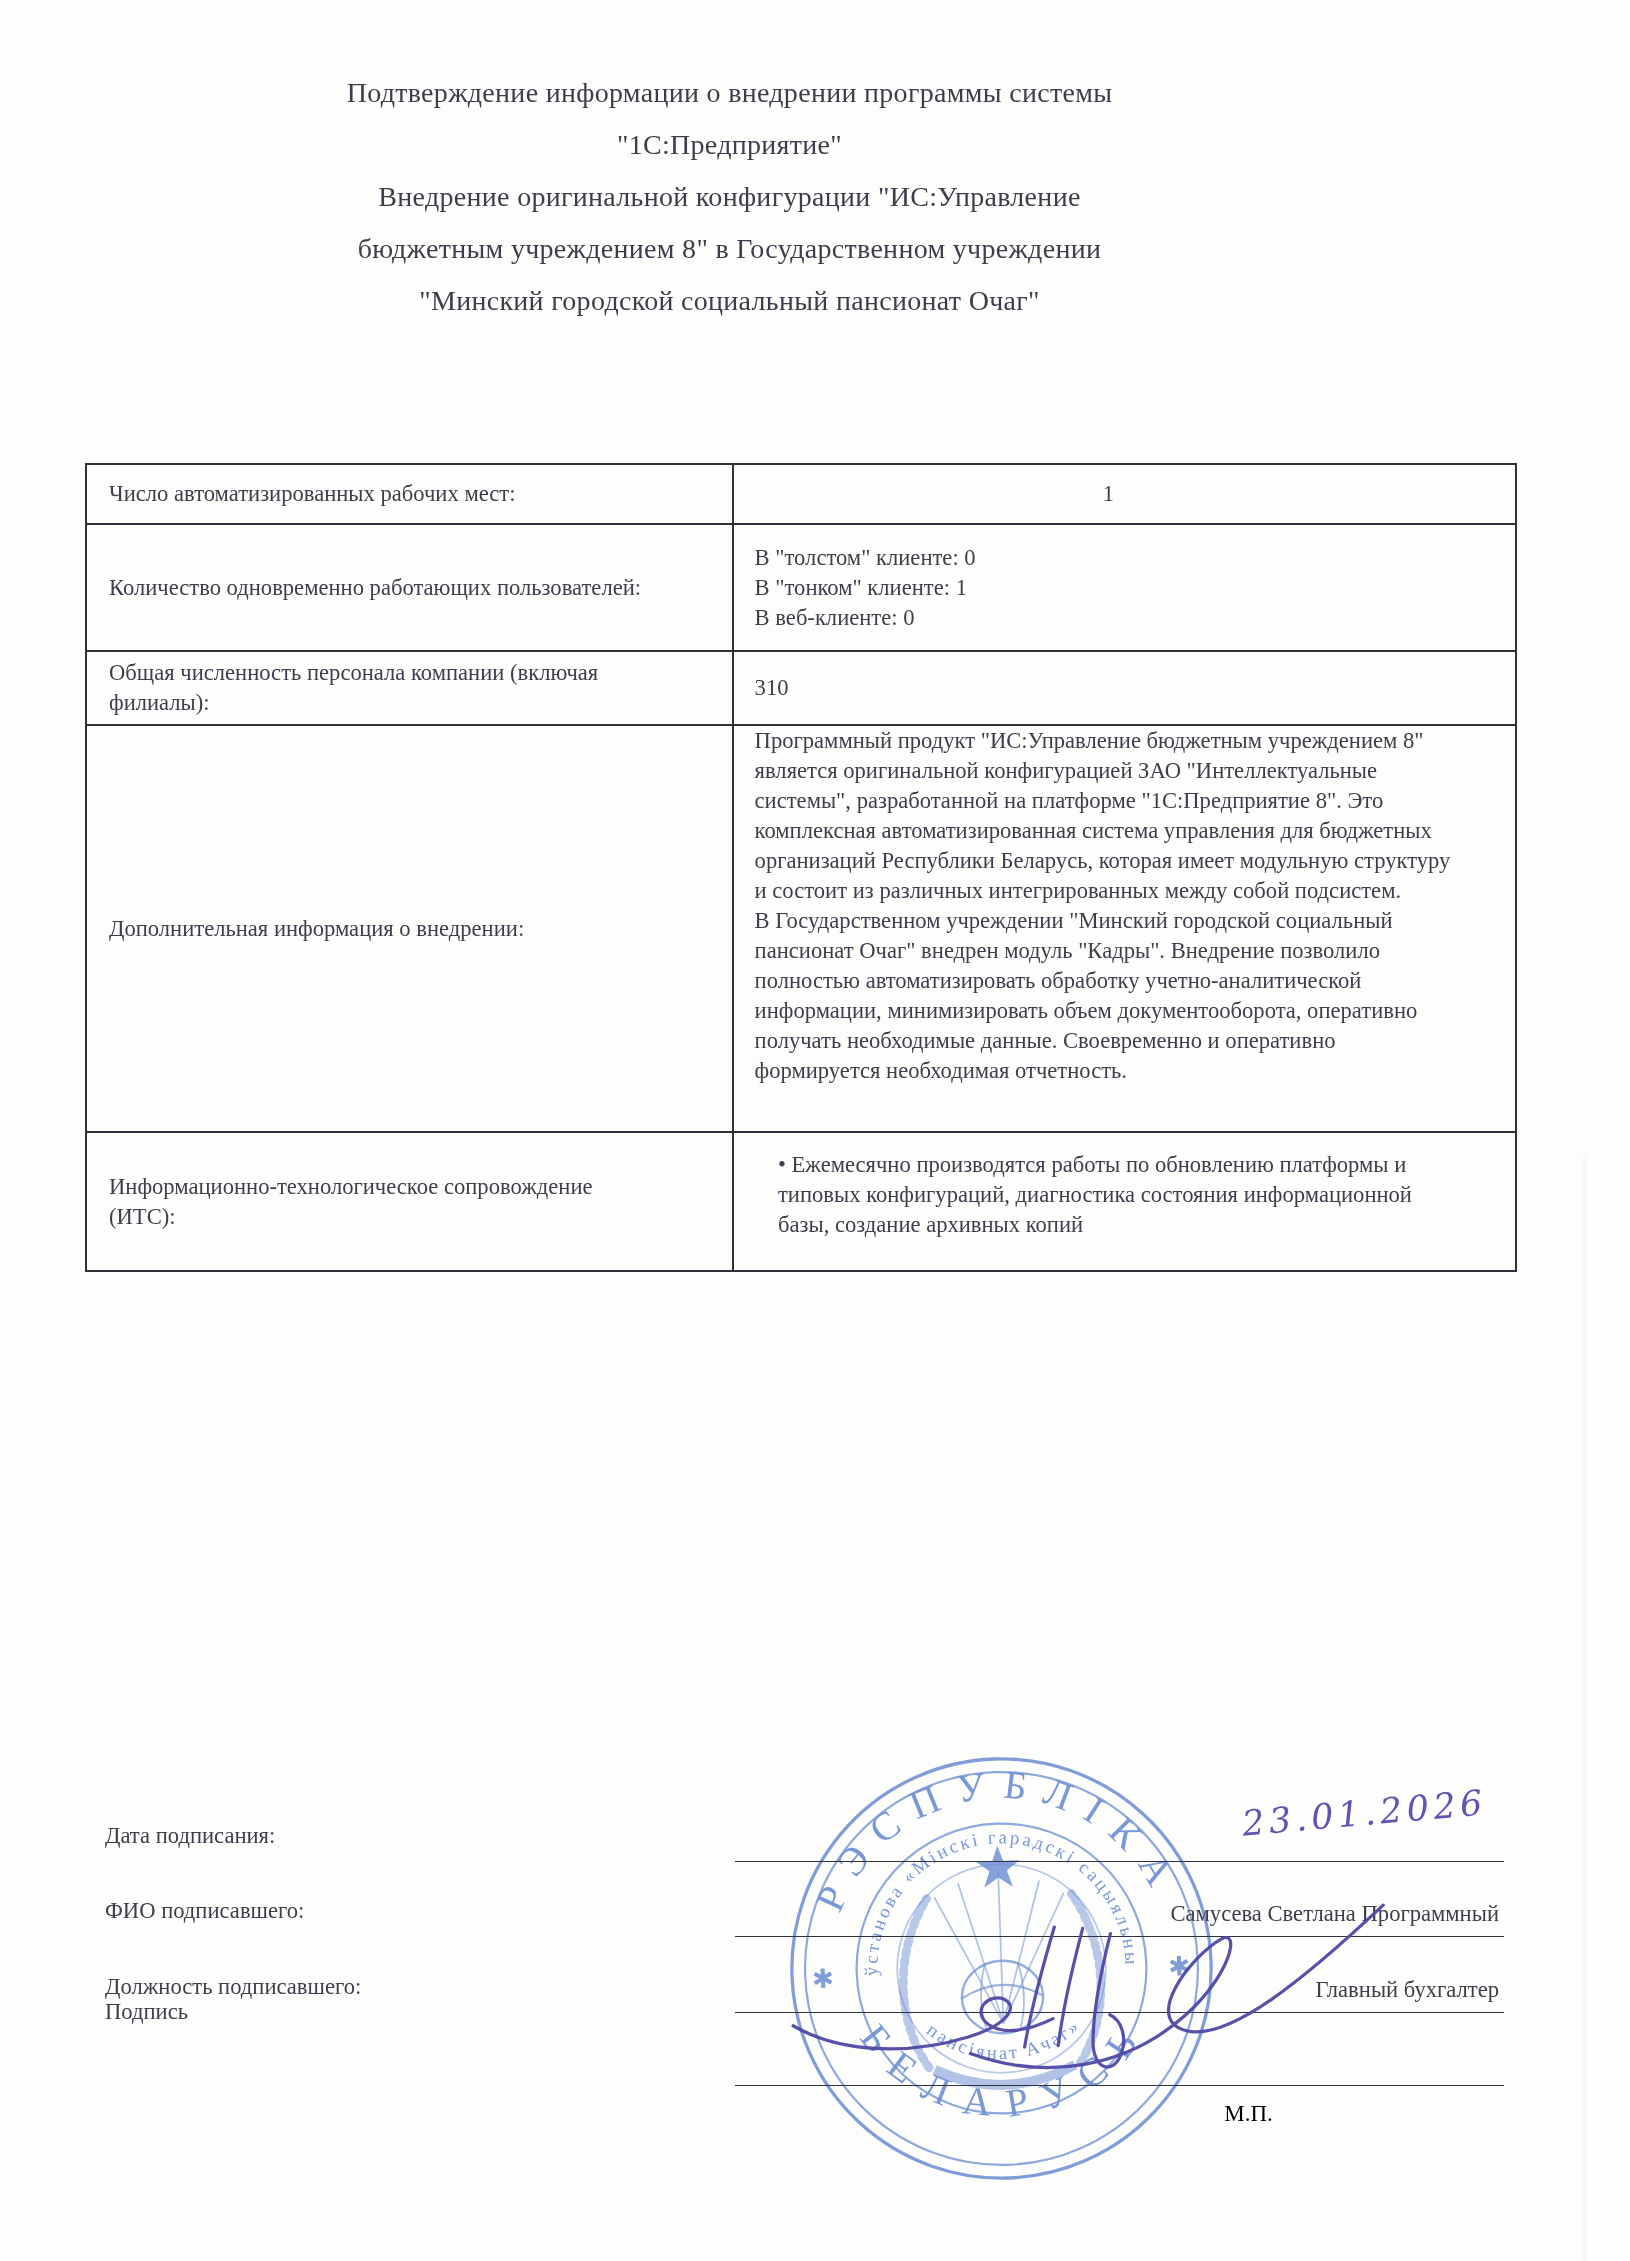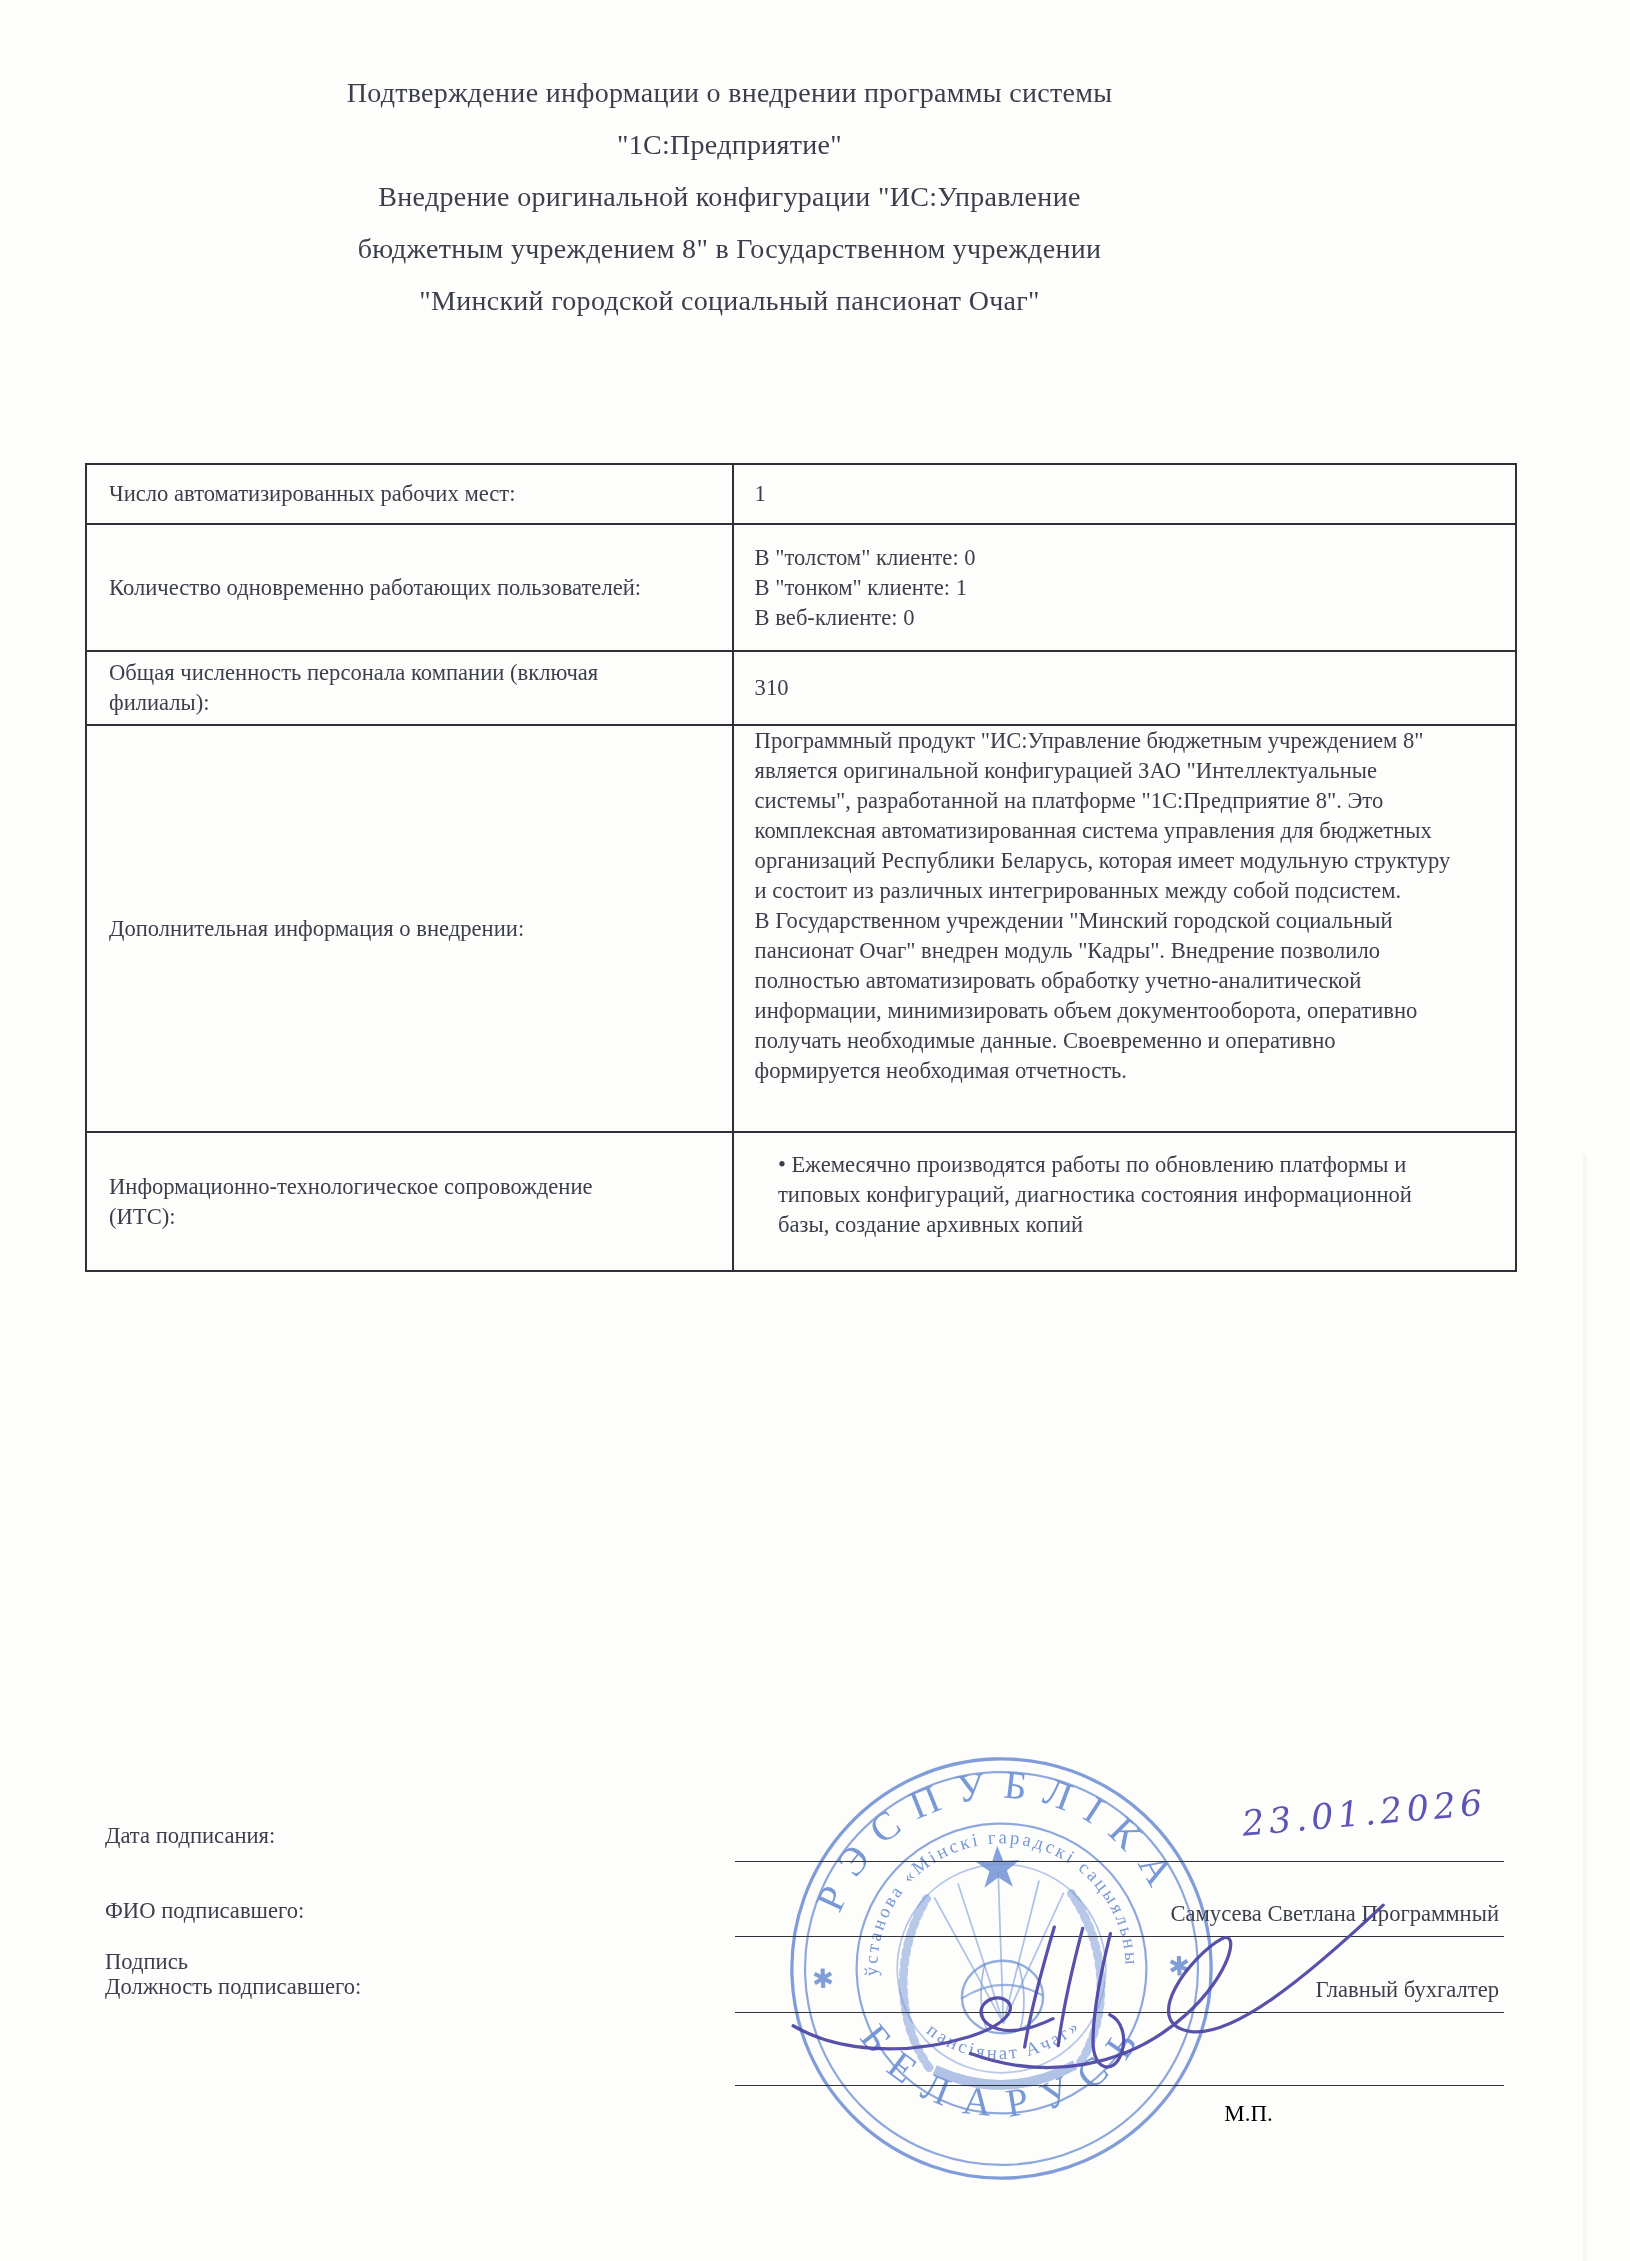--- a/index.html
+++ b/index.html
@@ -20,21 +20,21 @@
     letter-spacing:0.3px;
   }
   
   .table{
     position:absolute;left:85px;top:463px;
     box-sizing:border-box;width:1432px;
     border:2.6px solid #2f3039;
     background:#fdfdfc;
   }
   .t-row{display:grid;grid-template-columns:645px 782px;border-top:2.6px solid #2f3039;}
-  .t-row:first-child{border-top:none;}
+  .t-row:first-child{border-top:none;text-align:center;}
   .cell{box-sizing:border-box;overflow:hidden;font-size:22.6px;line-height:30px;color:#3c3f4b;}
   .cell.label{display:flex;align-items:center;padding:0 84px 0 22px;}
   .cell.value{border-left:2.6px solid #2f3039;padding:0 52px 0 20.6px;}
   .v-center{display:flex;flex-direction:column;justify-content:center;}
   .v-top{padding-top:13px;}
   .r1{height:58px;} .r2{height:125px;} .r3{height:72px;} .r4{height:405px;} .r5{height:137px;}
   .r5 .cell.value{padding-top:17px;padding-left:44px;}
   
   .sig-label{position:absolute;left:105px;font-size:22.6px;color:#3c3f4b;}
   .sig-line{position:absolute;left:735px;width:769px;border-top:1.9px solid #30323b;}
@@ -163,21 +163,21 @@
       </g>
       <path d="M 131,288 C 103,246 102,184 134,134" stroke-width="8" opacity="0.5" stroke-linecap="round" stroke-dasharray="4 5"></path>
       <path d="M 269,288 C 297,246 298,184 266,134" stroke-width="8" opacity="0.5" stroke-linecap="round" stroke-dasharray="4 5"></path>
       <path d="M 136,290 Q 200,322 264,290" stroke-width="9" opacity="0.55"></path>
     </g>
   </svg>
 
   <div class="sig-label" style="top:1823px">Дата подписания:</div>
   <div class="sig-label" style="top:1898px">ФИО подписавшего:</div>
   <div class="sig-label" style="top:1974px">Должность подписавшего:</div>
-  <div class="sig-label" style="top:1949px">Подпись</div>
+  <div class="sig-label" style="top:1999px">Подпись</div>
 
   <div class="sig-line" style="top:1861px"></div>
   <div class="sig-line" style="top:1936px"></div>
   <div class="sig-line" style="top:2012px"></div>
   <div class="sig-line" style="top:2085px"></div>
 
   <div class="hand-date">23.01.2026</div>
   <div class="sig-value" style="top:1901px">Самусева Светлана Программный</div>
   <div class="sig-value" style="top:1977px">Главный бухгалтер</div>
 

